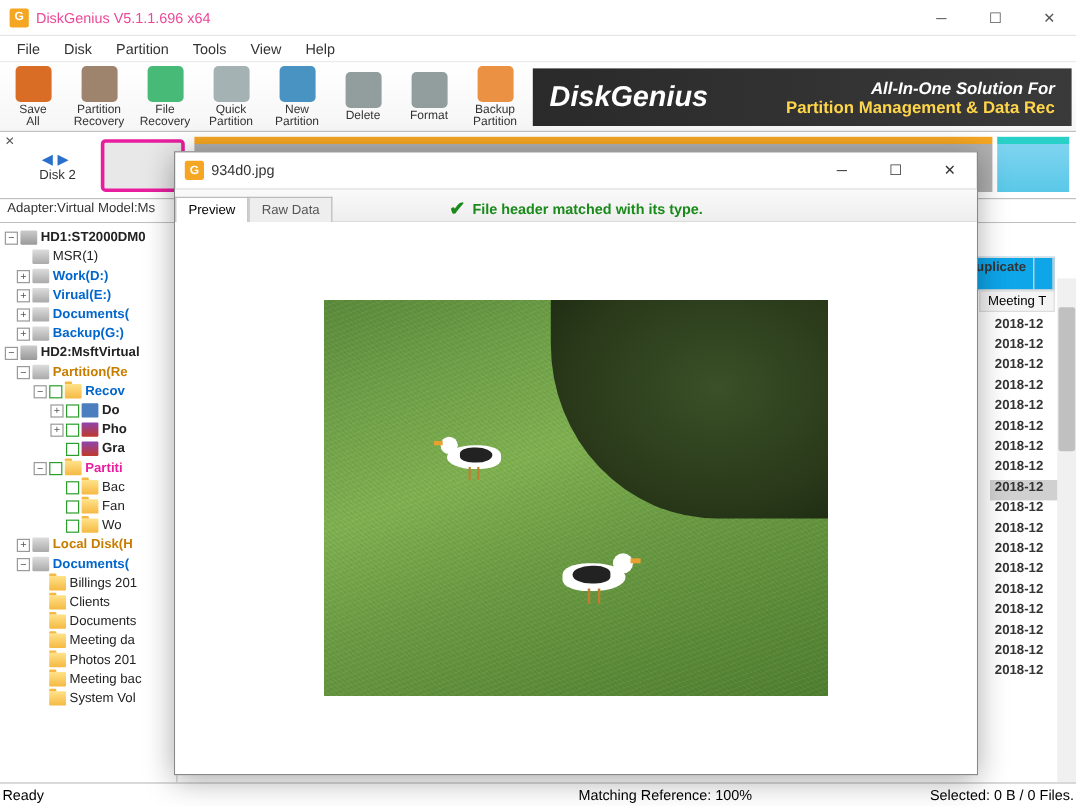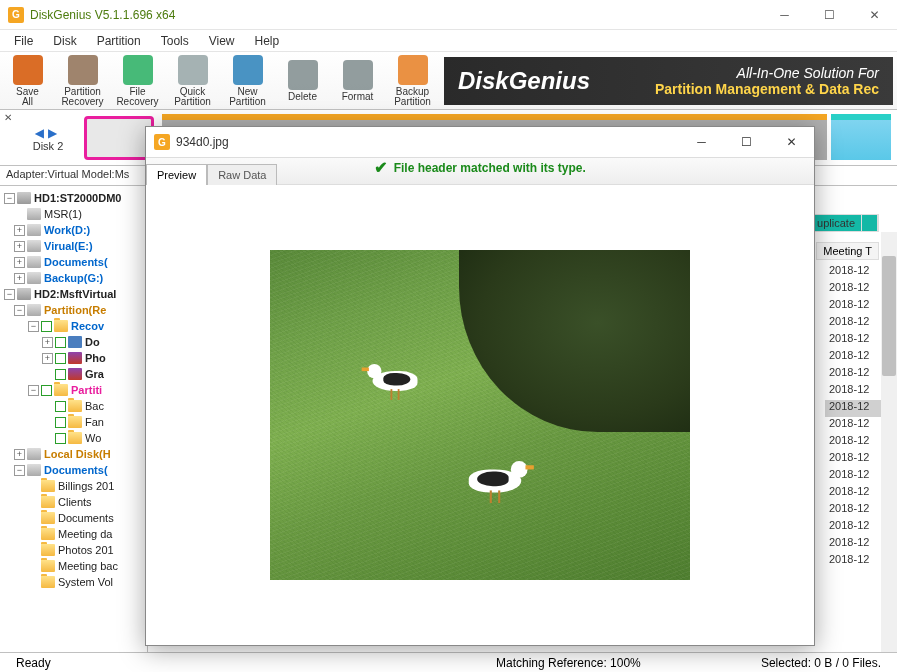--- a/index.html
+++ b/index.html
@@ -1,37 +1,37 @@
 <!DOCTYPE html>
 <html><head>
 <meta charset="utf-8">
 <style>
 * { box-sizing: border-box; margin: 0; padding: 0; font-family: "Segoe UI", Tahoma, sans-serif; font-size: 12px; }
 body { background: #fff; width: 897px; height: 672px; overflow: hidden; position: relative; }
 
 
 .titlebar { height: 30px; background: #fff; display: flex; align-items: center; padding: 0 0 0 8px; border-bottom: 1px solid #e5e5e5; }
 .titlebar .app-icon { width: 16px; height: 16px; background: #f5a623; border-radius: 2px; margin-right: 6px; display:flex;align-items:center;justify-content:center;color:#fff;font-size:10px;font-weight:bold;}
-.titlebar .title { color: #4d7c0f; }
+.titlebar .title { color: #ec4899; }
 .titlebar .winctl { margin-left: auto; display: flex; }
 .titlebar .winctl div { width: 45px; height: 30px; display: flex; align-items: center; justify-content: center; color: #555; }
 
 
 .menubar { height: 22px; display: flex; align-items: center; padding: 0 4px; border-bottom: 1px solid #e5e5e5; }
 .menubar span { padding: 2px 10px; color: #333; }
 
 
 .toolbar { height: 58px; display: flex; align-items: center; border-bottom: 1px solid #c0c0c0; background: linear-gradient(#fff,#f6f6f6); }
 .tbtn { width: 55px; height: 56px; display: flex; flex-direction: column; align-items: center; justify-content: center; gap: 2px; }
 .tbtn .ico { width: 30px; height: 30px; border-radius: 4px; display:flex;align-items:center;justify-content:center; }
 .tbtn .lbl { font-size: 10px; color: #333; text-align: center; line-height: 1; }
 .banner { flex: 1; height: 48px; margin: 4px; background: linear-gradient(90deg,#2a2a2a,#3a3a3a); display:flex;align-items:center;padding:0 14px;color:#fff; position:relative; overflow:hidden;}
 .banner .dg { font-size: 24px; font-weight: bold; font-style: italic; color:#fff;}
 .banner .tag { margin-left:auto; text-align:right; }
-.banner .tag1 { color:#fff; font-style: italic; font-weight:normal; font-size:14px;}
+.banner .tag1 { color:#fff; font-style: italic; font-weight:bold; font-size:14px;}
 .banner .tag2 { color:#ffd54a; font-weight:bold; font-size:14px;}
 
 
 .diskrow { height: 56px; display:flex; align-items:center; border-bottom:1px solid #c0c0c0; padding:0 4px;}
 .closex { width:14px; color:#555; font-size:10px; align-self:flex-start; padding-top:2px;}
 .arrows { width: 60px; text-align:center;}
 .arrows .ab { color:#2a6fc9; font-size:14px; letter-spacing:4px;}
 .disklbl { font-size:11px; color:#333;}
 .diskblock { flex:0 0 70px; height:44px; border:3px solid #e91e9e; border-radius:4px; margin:0 6px; background:#e8e8e8;}
 .diskblock2 { flex:1; height:44px; margin:0 2px; position:relative;}
@@ -63,42 +63,42 @@
 .tree .bold { font-weight:bold;}
 .tree .blue { color:#0066cc; font-weight:bold;}
 .tree .brown { color:#c77d00; font-weight:bold;}
 .tree .pink { color:#e91e9e; font-weight:bold;}
 .tree .ind1 { padding-left: 14px;}
 .tree .ind2 { padding-left: 28px;}
 .tree .ind3 { padding-left: 42px;}
 
 
 .rightp { flex:1; position:relative; background:#fff;}
-.listhdr { position:absolute; top:28px; right:8px; height:18px; display:flex; background:#14b8a6; border:1px solid #ddd;}
+.listhdr { position:absolute; top:28px; right:8px; height:28px; display:flex; background:#0ea5e9; border:1px solid #ddd;font-weight:bold;}
 .listhdr .h { padding:2px 6px; border-right:1px solid #ddd; font-size:11px; color:#333;}
 .listrows { position:absolute; top:56px; right:8px; bottom:10px; width:70px; overflow:hidden;}
 .listrows .r { height:17px; font-size:11px; color:#333; text-align:left; padding-left:4px;}
 .listrows .r.sel { background:#d0d0d0;}
 .scrollbar { position:absolute; right:0; top:46px; bottom:0; width:16px; background:#f0f0f0;}
 .scrollbar .thumb { position:absolute; top:24px; width:14px; left:1px; height:120px; background:#c0c0c0; border-radius:2px;}
 
 
-.statusbar { position:absolute; bottom:0; left:0; right:0; height:20px; border-top:1px solid #c0c0c0; display:flex; align-items:center; padding:0 16px; background:#fff;}
+.statusbar { position:absolute; bottom:0; left:0; right:0; height:20px; border-top:1px solid #c0c0c0; display:flex; align-items:center; padding:0 2px; background:#fff;}
 .statusbar .s1 { flex:0 0 480px;}
 .statusbar .s2 { flex:1;}
 .statusbar .s3 { }
 
 
 .dialog { position:absolute; left:145px; top:126px; width:670px; height:520px; background:#fff; border:1px solid #888; box-shadow:0 4px 24px rgba(0,0,0,0.35);}
 .dlg-title { height:30px; display:flex; align-items:center; padding:0 0 0 8px;}
 .dlg-title .app-icon { width:16px;height:16px;background:#f5a623;border-radius:2px;margin-right:6px;display:flex;align-items:center;justify-content:center;color:#fff;font-size:10px;font-weight:bold;}
 .dlg-title .t { color:#333;}
 .dlg-title .winctl { margin-left:auto; display:flex;}
 .dlg-title .winctl div { width:45px;height:30px;display:flex;align-items:center;justify-content:center;color:#333;}
-.dlg-status { height:28px; background:linear-gradient(#fafafa,#eee); border-top:1px solid #ddd; border-bottom:1px solid #ddd; display:flex;align-items:flex-start; position:relative;}
+.dlg-status { height:28px; background:linear-gradient(#fafafa,#eee); border-top:1px solid #ddd; border-bottom:1px solid #ddd; display:flex;align-items:flex-end; position:relative;}
 .dlg-tabs { display:flex; height:100%; align-items:flex-end;}
 .dlg-tab { padding:4px 10px; border:1px solid #bbb; border-bottom:none; background:#fff; font-size:11px; position:relative; top:1px;}
 .dlg-tab.inact { background:#eee; color:#555;}
 .dlg-msg { position:absolute; left:50%; transform:translateX(-50%); color:#1a8a1a; font-weight:bold; font-size:12px; display:flex;align-items:center;gap:6px;}
 .dlg-msg .chk { color:#1a8a1a; font-size:16px;}
 .dlg-body { flex:1; display:flex; align-items:center; justify-content:center; height:calc(100% - 58px); background:#fff;}
 .photo { width:420px; height:330px; position:relative; overflow:hidden;}
 .grass { position:absolute; inset:0; background:linear-gradient(160deg,#5a8a3a 0%, #6fa048 20%, #7fb050 40%, #6a9a42 60%, #5c8c38 80%, #4f7e30 100%);}
 .grass::after{content:"";position:absolute;inset:0;background:repeating-linear-gradient(40deg,rgba(0,0,0,0) 0 2px,rgba(0,50,0,0.06) 2px 3px),repeating-linear-gradient(-20deg,rgba(255,255,255,0.05) 0 1px,rgba(0,0,0,0) 1px 4px);}
 .bush { position:absolute; top:0; right:0; width:55%; height:55%; background:radial-gradient(ellipse at 60% 40%, #3a5028 0%, #2a3a1a 60%, #1a2810 100%); border-bottom-left-radius:60% 80%;}
@@ -337,21 +337,21 @@
   </div>
 
   <div class="rightp">
     <div class="listhdr" style="right:18px;">
       <div class="h">uplicate</div>
       <div class="h" style="width:16px;"></div>
     </div>
     <div style="position:absolute;top:56px;right:18px;">
       <div class="h" style="background:#f4f4f4;border:1px solid #ddd;padding:2px 6px;font-size:11px;">Meeting T</div>
     </div>
-    <div class="listrows" id="listrows" style="top:78px;right:2px;">
+    <div class="listrows" id="listrows" style="top:78px;right:2px;font-weight:bold;">
         <div class="r">2018-12</div>
         <div class="r">2018-12</div>
         <div class="r">2018-12</div>
         <div class="r">2018-12</div>
         <div class="r">2018-12</div>
         <div class="r">2018-12</div>
         <div class="r">2018-12</div>
         <div class="r">2018-12</div>
         <div class="r sel">2018-12</div>
         <div class="r">2018-12</div>

